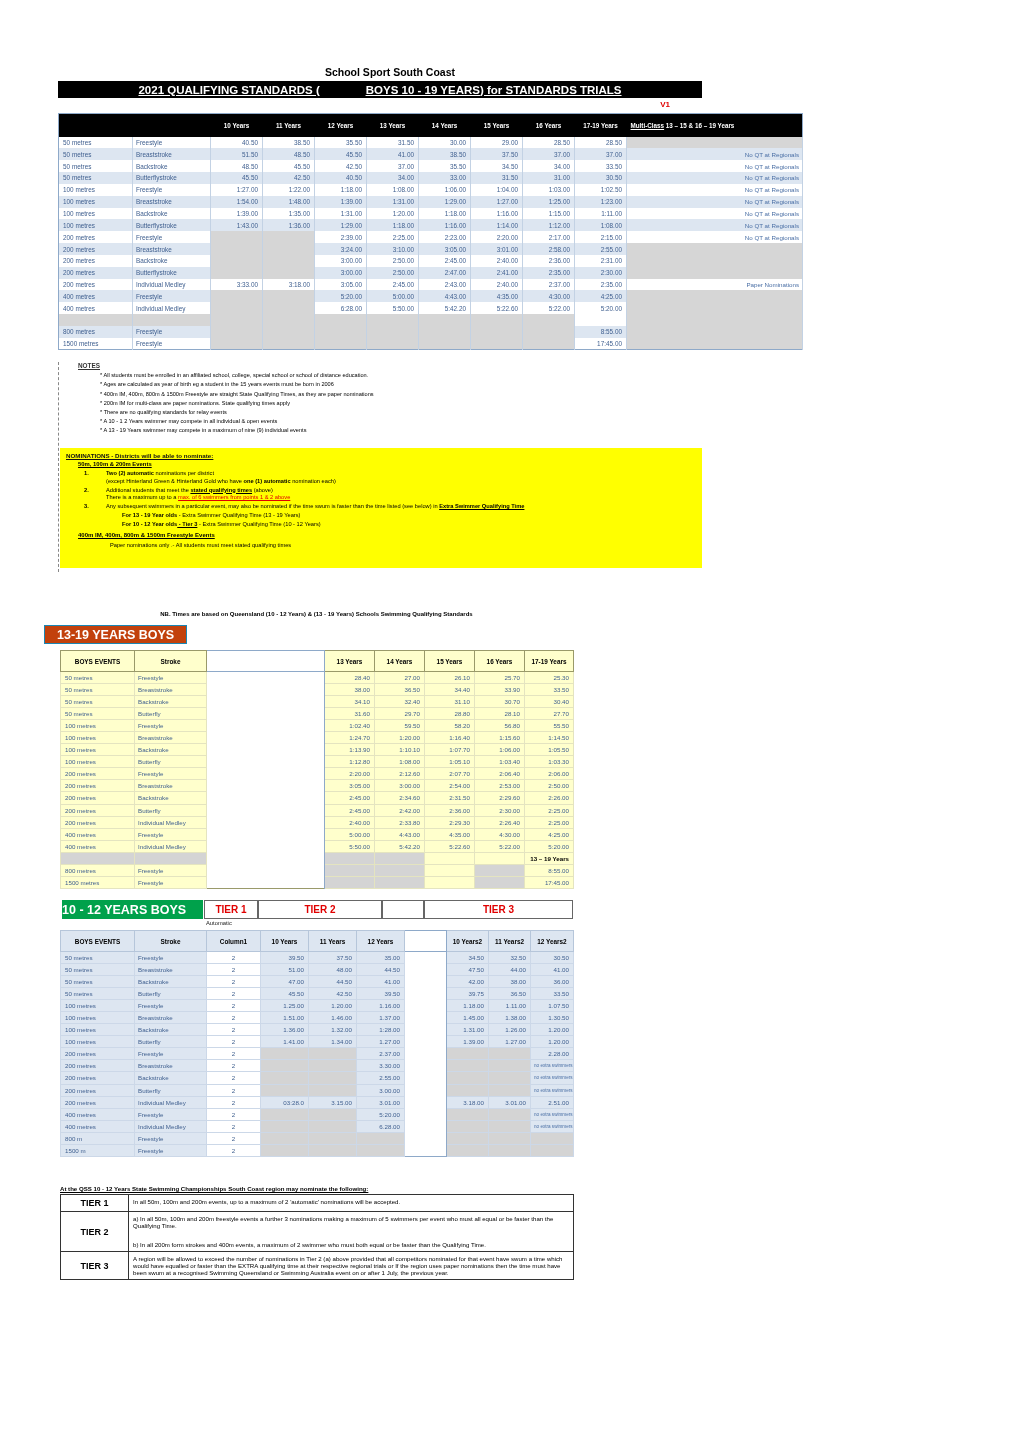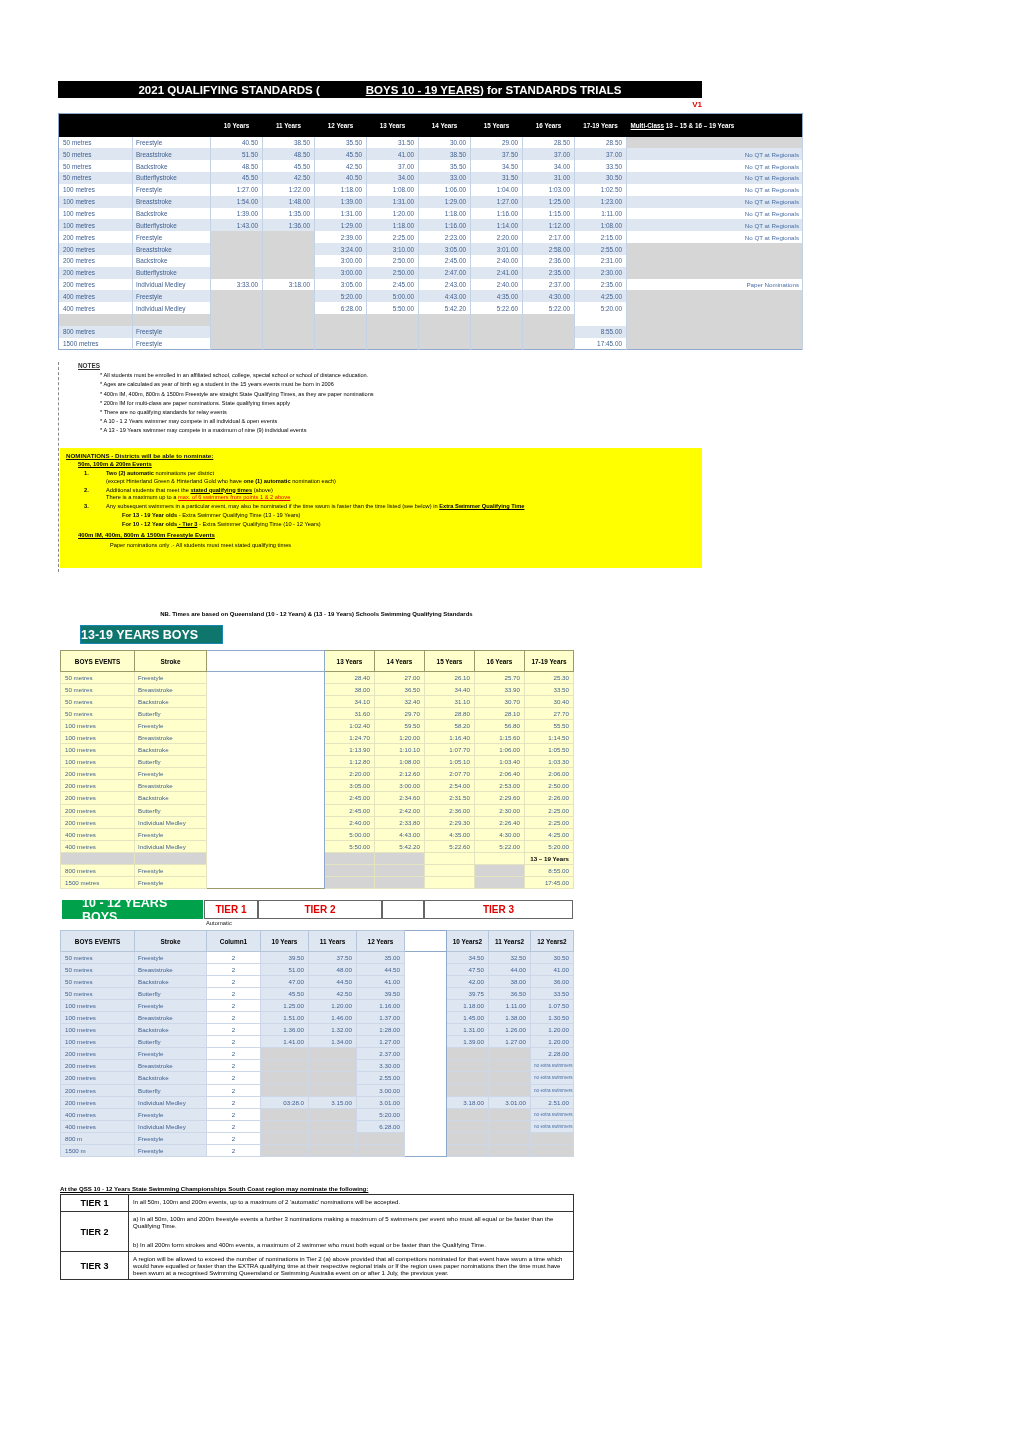--- a/index.html
+++ b/index.html
@@ -19,25 +19,25 @@
   td, th { padding:0 3px; vertical-align:middle; overflow:hidden; white-space:nowrap; }
 
   
   .doc-title {
     position:absolute; left:60px; top:66px; width:660px;
     text-align:center; font-size:10.5px; font-weight:bold;
   }
   .black-banner {
     position:absolute; left:58px; top:81px; width:644px; height:17px;
     background:#000; color:#fff; font-weight:bold; font-size:11.5px;
-    display:flex; align-items:center; justify-content:center;
+    display:flex; align-items:center; justify-content:center;text-decoration:underline;
   }
   .black-banner u { text-decoration:underline;margin-left:46px; }
   .vtag {
-    position:absolute; left:660px; top:100px; width:42px;
+    position:absolute; left:628px; top:100px; width:42px;
     color:#e00000; font-weight:bold; font-size:8px; text-align:right;
   }
 
   
   .t1 { position:absolute; left:58px; top:113px; width:644px;
         font-size:6.4px; border:1px solid #8ea9c9; }
   .t1 thead th {
     background:#000; color:#fff; height:23px; font-size:6.3px;
     font-weight:bold; text-align:center; border:none;
   }
@@ -83,23 +83,23 @@
   .red-banner {
     position:absolute; left:60px; top:590px; width:513px; height:18px;
     background:#ff0000; color:#fff; font-weight:bold; font-size:13px;
     display:flex; align-items:center; justify-content:center; text-decoration:underline;
   }
   .nb { position:absolute; left:60px; top:611px; width:513px; text-align:center;
         font-size:6px; font-weight:bold; }
 
   
   .blue-label {
-    position:absolute; left:80px; top:625px; width:143px; height:19px;
-    background:#0f766e; color:#fff; font-weight:bold; font-size:12.5px;
-    display:flex; align-items:center; border:1px solid #1a86b4;
+    position:absolute; left:44px; top:625px; width:143px; height:19px;
+    background:#c2410c; color:#fff; font-weight:bold; font-size:12.5px;
+    display:flex; align-items:center; padding-left:12px; border:1px solid #1a86b4;
   }
 
   
   .t2 { position:absolute; left:60px; top:650px; width:513px;
         font-size:6.2px; border:1px solid #9a9a6a; }
   .t2 th { background:#ffffcc; height:21px; font-size:6.4px; font-weight:bold;
            text-align:center; border:1px solid #9a9a6a; color:#000; }
   .t2 th.empty { background:#ffffff; border:1px solid #8ea9c9; }
   .t2 td { height:12.05px; border:1px solid #e4e4c0; color:#3f5f8f; background:#ffffcc; }
   .t2 td:first-child { padding-left:4px; }
@@ -107,21 +107,21 @@
   .t2 .wh { background:#ffffff; border-left:1px solid #8ea9c9; border-right:1px solid #8ea9c9;
             border-top:none; border-bottom:none; }
   .t2 .gray { background:#d4d4d4; }
   .t2 .yrs { background:#ffffcc; font-weight:bold; text-align:right; padding-right:4px;
              color:#000; font-size:6.2px; }
 
   
   .green-label {
     position:absolute; left:62px; top:900px; width:141px; height:19px;
     background:#00a14b; color:#fff; font-weight:bold; font-size:12.5px;
-    display:flex; align-items:center; padding-left:20px;
+    display:flex; align-items:center; padding-left:0;
   }
   .tierbar { position:absolute; top:900px; height:19px; background:#fff;
              border:1px solid #666; color:#e00000; font-weight:bold; font-size:10px;
              display:flex; align-items:center; justify-content:center; }
   .automatic { position:absolute; left:206px; top:920px; font-size:5.8px; color:#222; }
 
   
   .t3 { position:absolute; left:60px; top:930px; width:513px;
         font-size:6.2px; border:1px solid #8ea9c9; }
   .t3 th { background:#dde6f1; height:21px; font-size:6.4px; font-weight:bold;
@@ -144,20 +144,21 @@
   .t4 td { border:1px solid #333; vertical-align:top; padding:3px 4px; white-space:normal; }
   .t4 .tier { text-align:center; vertical-align:middle; font-weight:bold; font-size:9px; width:68px; }
   .t4 .para { margin:0; }
   .t4 .gap { height:12px; }
 </style>
 </head>
 <body>
 
 <div class="page">
 
+  <div class="doc-title">School Sport South Coast</div>
 
   <div class="black-banner">
     <span>2021  QUALIFYING STANDARDS (</span>
       <u>BOYS 10 - 19 YEARS</u>
       <span>) for STANDARDS TRIALS</span>
   </div>
 
   <div class="vtag">V1</div>
 
   <table class="t1" id="t1">

